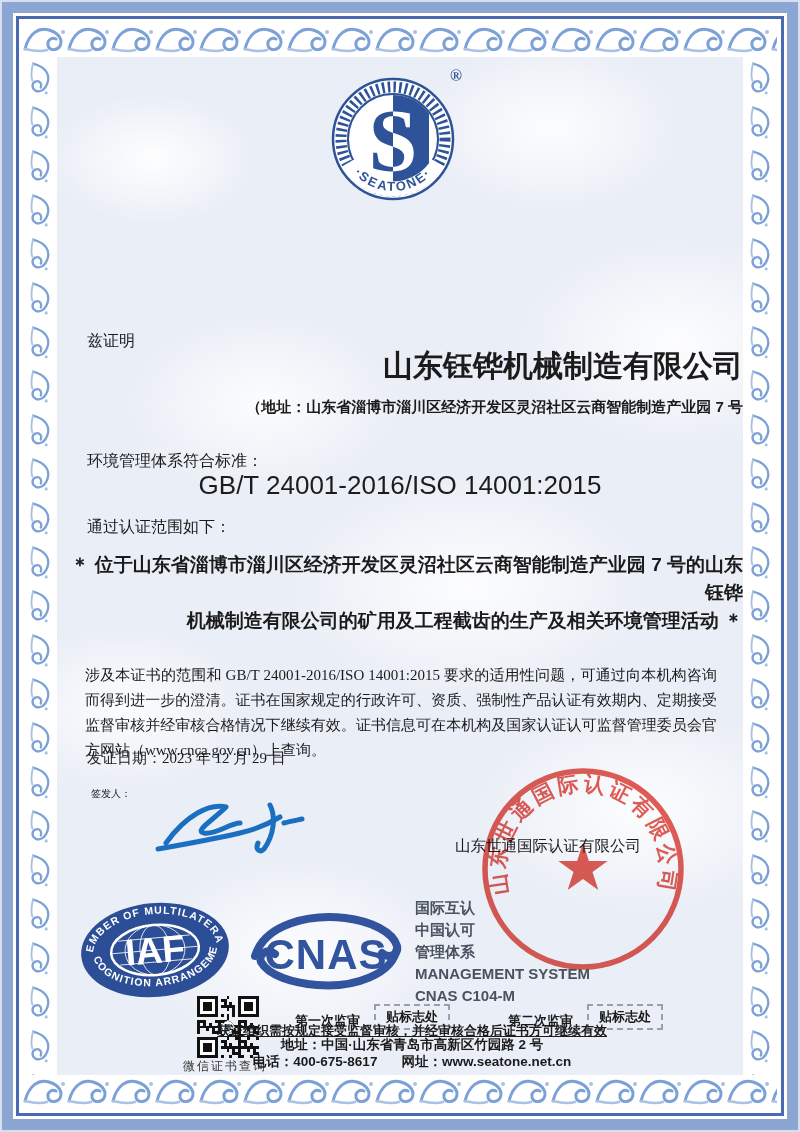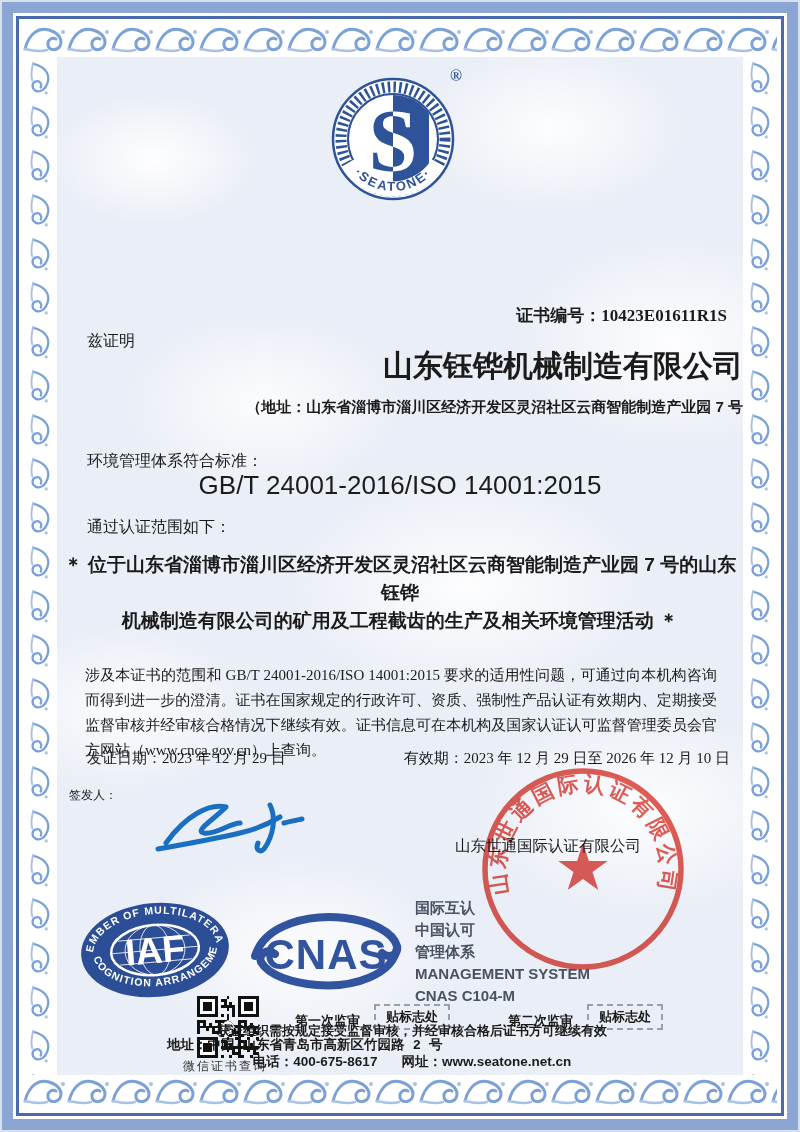--- a/index.html
+++ b/index.html
@@ -39,43 +39,43 @@
   .label{font-size:16px;}
   .certify{left:30px;top:274px;}
   .company{left:0;right:0;top:289px;text-align:right;font-size:30px;font-weight:bold;
            font-family:"Liberation Sans",sans-serif;}
   .addr{left:0;right:0;top:338px;text-align:right;font-weight:bold;font-size:15px;line-height:23px;
         font-family:"Liberation Sans",sans-serif;}
   .std-label{left:30px;top:394px;text-align:center;}
   .standard{left:0;right:0;top:413px;text-align:center;font-size:26px;color:#1c1c1c;
             font-family:"Liberation Sans",sans-serif;}
   .scope-label{left:30px;top:460px;}
-  .scope{left:0;right:0;top:494px;text-align:center;font-size:19px;font-weight:bold;line-height:28px;
+  .scope{left:0;right:0;top:494px;text-align:right;font-size:19px;font-weight:bold;line-height:28px;
          font-family:"Liberation Sans",sans-serif;}
   .legal{left:28px;right:26px;top:606px;font-size:15px;line-height:25px;text-align:justify;}
   .dates{left:30px;right:13px;top:692px;display:flex;justify-content:space-between;font-size:15px;gap:45px;}
-  .signer{left:12px;top:730px;font-size:12px;text-align:right;}
+  .signer{left:34px;top:730px;font-size:10px;text-align:right;}
   .signature{left:95px;top:736px;}
   .certifier{left:398px;top:779px;font-size:15.5px;}
   .stamp{left:418px;top:704px;opacity:.88;mix-blend-mode:multiply;}
   .iaf{left:22px;top:843px;}
   .cnas{left:190px;top:855px;}
   .accr{left:358px;top:840px;font-family:"Liberation Sans",sans-serif;color:#4a5260;}
   .accr div{font-size:15px;font-weight:bold;line-height:22px;}
   .qr{left:140px;top:939px;}
   .qr-caption{left:126px;top:1001px;font-size:12px;letter-spacing:2px;color:#333;
               font-family:Liberation Serif, serif;}
   .audit-row{left:238px;top:947px;display:flex;align-items:flex-end;font-size:13px;font-weight:bold;
              font-family:"Liberation Sans",sans-serif;}
   .audit-row .box{border:2px dashed #9aa0ab;padding:2px 10px;margin-left:14px;}
   .audit-row .second{margin-left:58px;}
   .audit-note{left:110px;width:490px;top:965px;text-align:center;font-size:13px;font-weight:bold;
-              font-family:"Liberation Sans",sans-serif;}
-  .org-address{left:110px;width:490px;top:979px;text-align:left;font-size:13.5px;font-weight:bold;
-               font-family:Liberation Mono, monospace;}
+              font-family:"Liberation Sans",sans-serif;text-decoration:underline;}
+  .org-address{left:110px;width:490px;top:979px;text-align:center;font-size:13.5px;font-weight:bold;
+               font-family:Liberation Sans, sans-serif;}
   .contact{left:110px;width:490px;top:996px;display:flex;justify-content:center;gap:24px;
            font-size:13.5px;font-weight:bold;font-family:"Liberation Sans",sans-serif;}
 </style>
 </head>
 <body>
 
 <div class="page">
   <div class="f0"></div>
   <div class="f1"></div>
   <div class="f2"></div>
@@ -705,42 +705,40 @@
             <text x="62" y="107" fill="#2e5398" clip-path="url(#clipL)">S</text>
             <text x="62" y="107" fill="#ffffff" clip-path="url(#clipR)">S</text>
           </g>
           <path d="M17 100 A52 52 0 0 0 107 100" fill="none" stroke="#ffffff" stroke-width="15"></path>
           <text font-size="13" font-weight="bold" fill="#2e5398" letter-spacing="2" font-family="Liberation Sans, sans-serif">
             <textPath href="#seatone-arc" startOffset="50%" text-anchor="middle">·SEATONE·</textPath>
           </text>
         </svg>
       </div>
 
-      <div class="cert-no">证书编号：10423E01611R1S</div>
 
       <div class="label certify">兹证明</div>
       <div class="company">山东钰铧机械制造有限公司</div>
       <div class="addr">
         <div>（地址：山东省淄博市淄川区经济开发区灵沼社区云商智能制造产业园 7 号</div>
       </div>
 
       <div class="label std-label">环境管理体系符合标准：</div>
       <div class="standard">GB/T 24001-2016/ISO 14001:2015</div>
 
       <div class="label scope-label">通过认证范围如下：</div>
       <div class="scope">
         <div>＊ 位于山东省淄博市淄川区经济开发区灵沼社区云商智能制造产业园 7 号的山东钰铧</div>
         <div>机械制造有限公司的矿用及工程截齿的生产及相关环境管理活动 ＊</div>
       </div>
 
       <div class="legal">涉及本证书的范围和 GB/T 24001-2016/ISO 14001:2015 要求的适用性问题，可通过向本机构咨询而得到进一步的澄清。证书在国家规定的行政许可、资质、强制性产品认证有效期内、定期接受监督审核并经审核合格情况下继续有效。证书信息可在本机构及国家认证认可监督管理委员会官方网站（www.cnca.gov.cn）上查询。</div>
 
       <div class="dates">
         <span>发证日期：2023 年 12 月 29 日</span>
-        <span>有效期：2023 年 12 月 29 日至 2026 年 12 月 10 日</span>
       </div>
 
       <div class="signer label">签发人：</div>
 
       <div class="signature">
         <svg width="170" height="70" viewBox="0 0 170 70" fill="none" stroke="#1a6fc0" stroke-width="5" stroke-linecap="round" stroke-linejoin="round">
           <path d="M14 50 C34 22 58 10 74 14 C60 28 42 38 52 40 C64 42 78 30 88 30"></path>
           <path d="M6 56 C40 50 62 46 88 40 C106 36 118 30 128 24"></path>
           <path d="M118 12 C124 24 122 42 112 56 C108 60 103 57 106 50"></path>
           <path d="M132 30 C139 28 145 27 150 26"></path>

